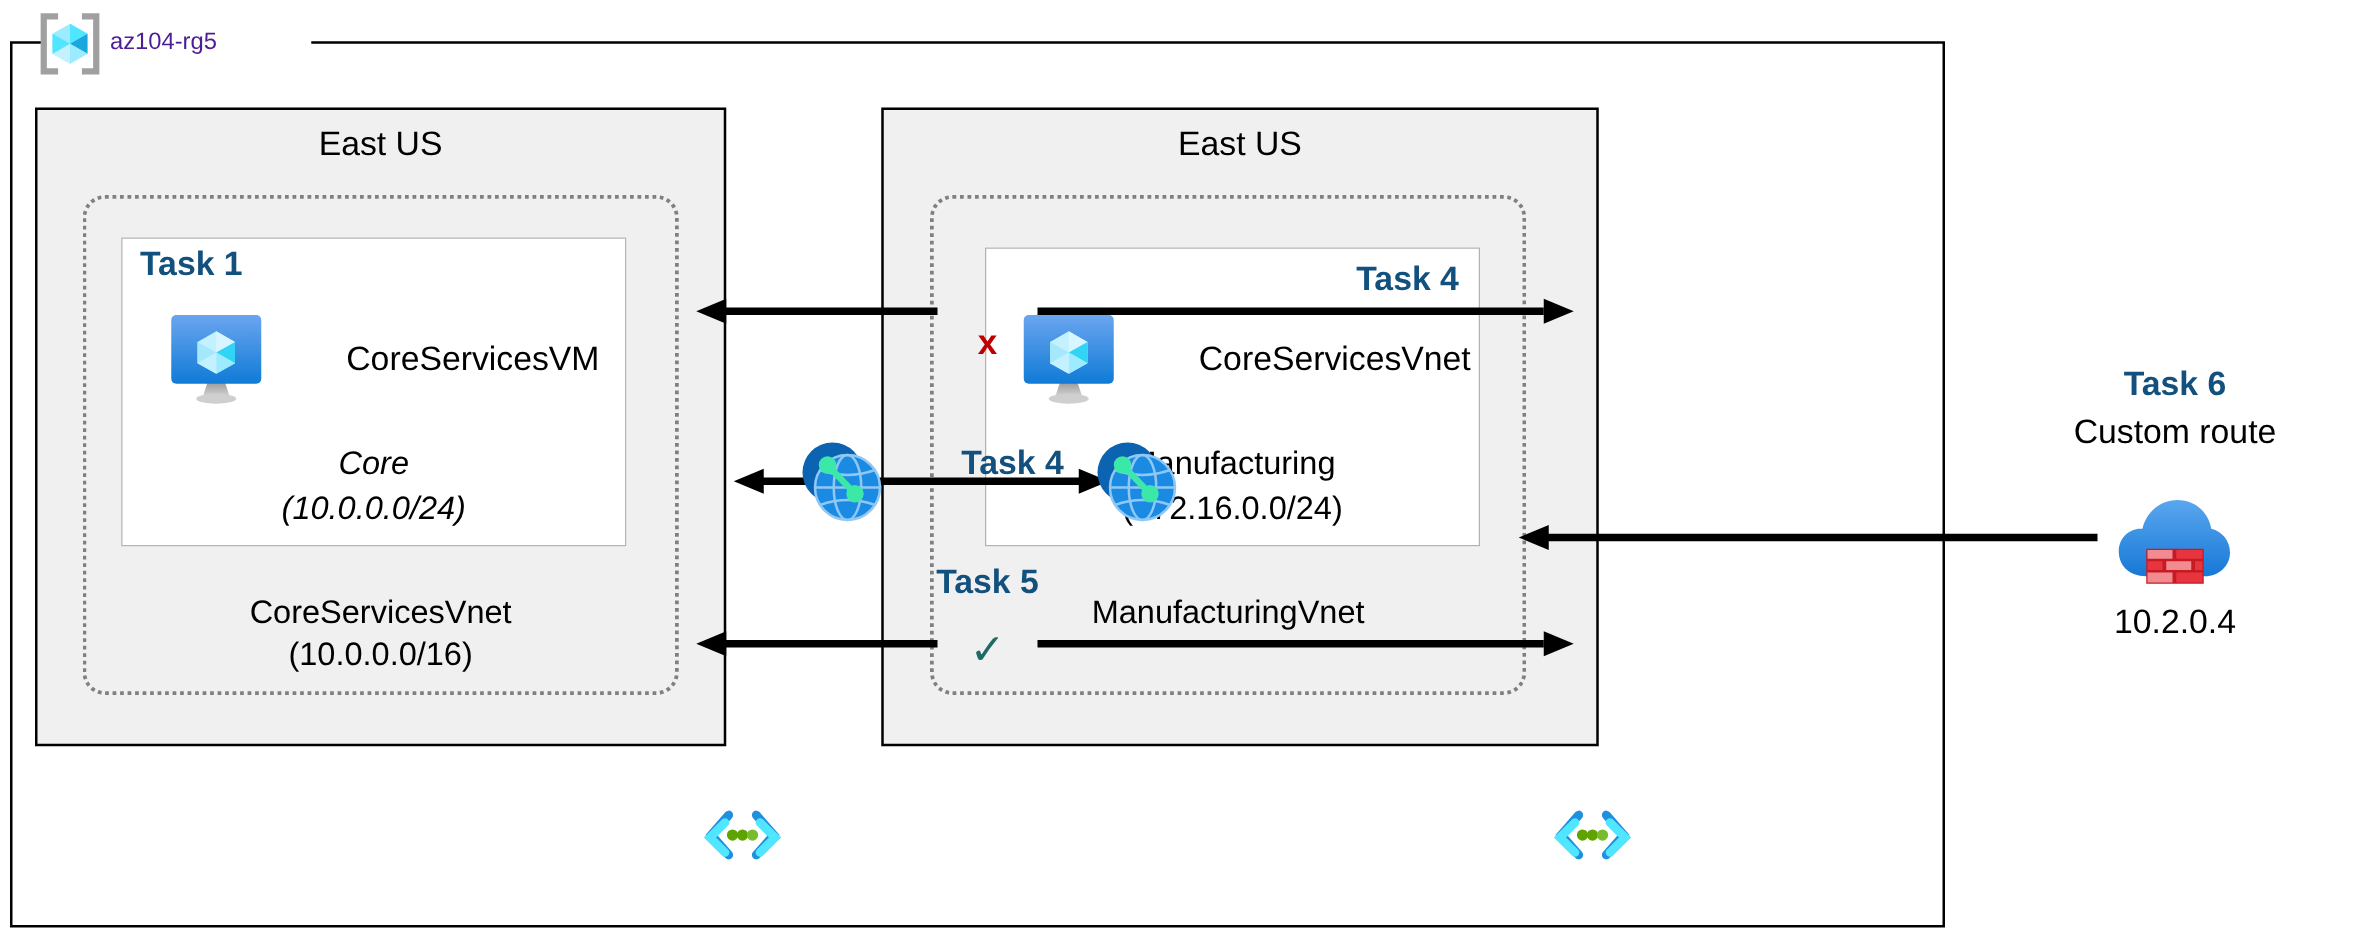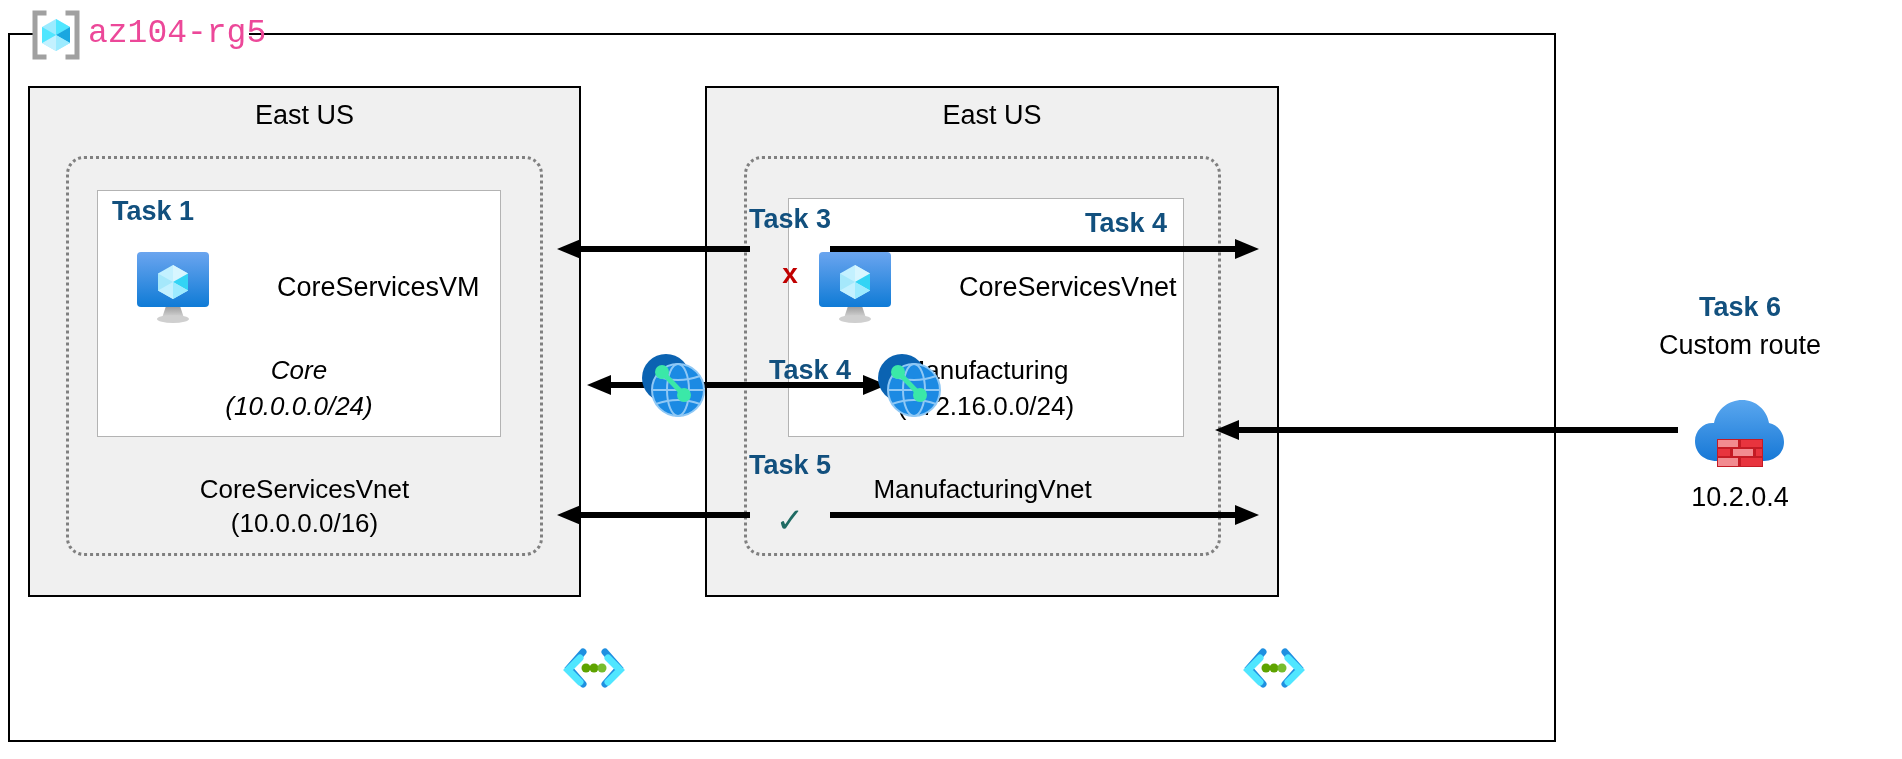--- a/index.html
+++ b/index.html
@@ -40,25 +40,24 @@
   }
   #rg-icon {
     left: 30px;
     top: 10px;
     width: 52px;
     height: 50px;
   }
   #rg-title {
     left: 88px;
     top: 14px;
-    font-size: 33px;
+    font-size: 19px;
     line-height: 40px;
-    color: #ec4899;
-    white-space: nowrap;
-    font-family: Liberation Mono, monospace;
+    color: #4c1d95;
+    white-space: nowrap;
   }
 
   
   .region-box {
     background: #f0f0f0;
     border: 2px solid #000000;
     box-sizing: border-box;
   }
   #region-left  { left: 28px;  top: 86px; width: 553px; height: 511px; }
   #region-right { left: 705px; top: 86px; width: 574px; height: 511px; }
@@ -361,21 +360,20 @@
       <ellipse cx="42" cy="42" rx="11" ry="26"></ellipse>
       <line x1="16" y1="42" x2="68" y2="42"></line>
       <path d="M20 28 Q42 36 64 28"></path>
       <path d="M20 56 Q42 48 64 56"></path>
     </g>
     <line x1="26" y1="24" x2="48" y2="47" stroke="#3be8a8" stroke-width="5"></line>
     <circle cx="26" cy="24" r="7" fill="#3be8a8"></circle>
     <circle cx="48" cy="47" r="7" fill="#3be8a8"></circle>
   </svg>
 
-  <div class="abs mid-task" id="task3-label">Task 3</div>
   <div class="abs mid-mark" id="task3-mark">x</div>
 
   <div class="abs mid-task" id="task4-label">Task 4</div>
 
   <div class="abs mid-task" id="task5-label">Task 5</div>
   <div class="abs mid-mark" id="task5-mark">✓</div>
 
   <div class="abs" id="task6-label">Task 6</div>
   <div class="abs" id="task6-sub">Custom route</div>
 

